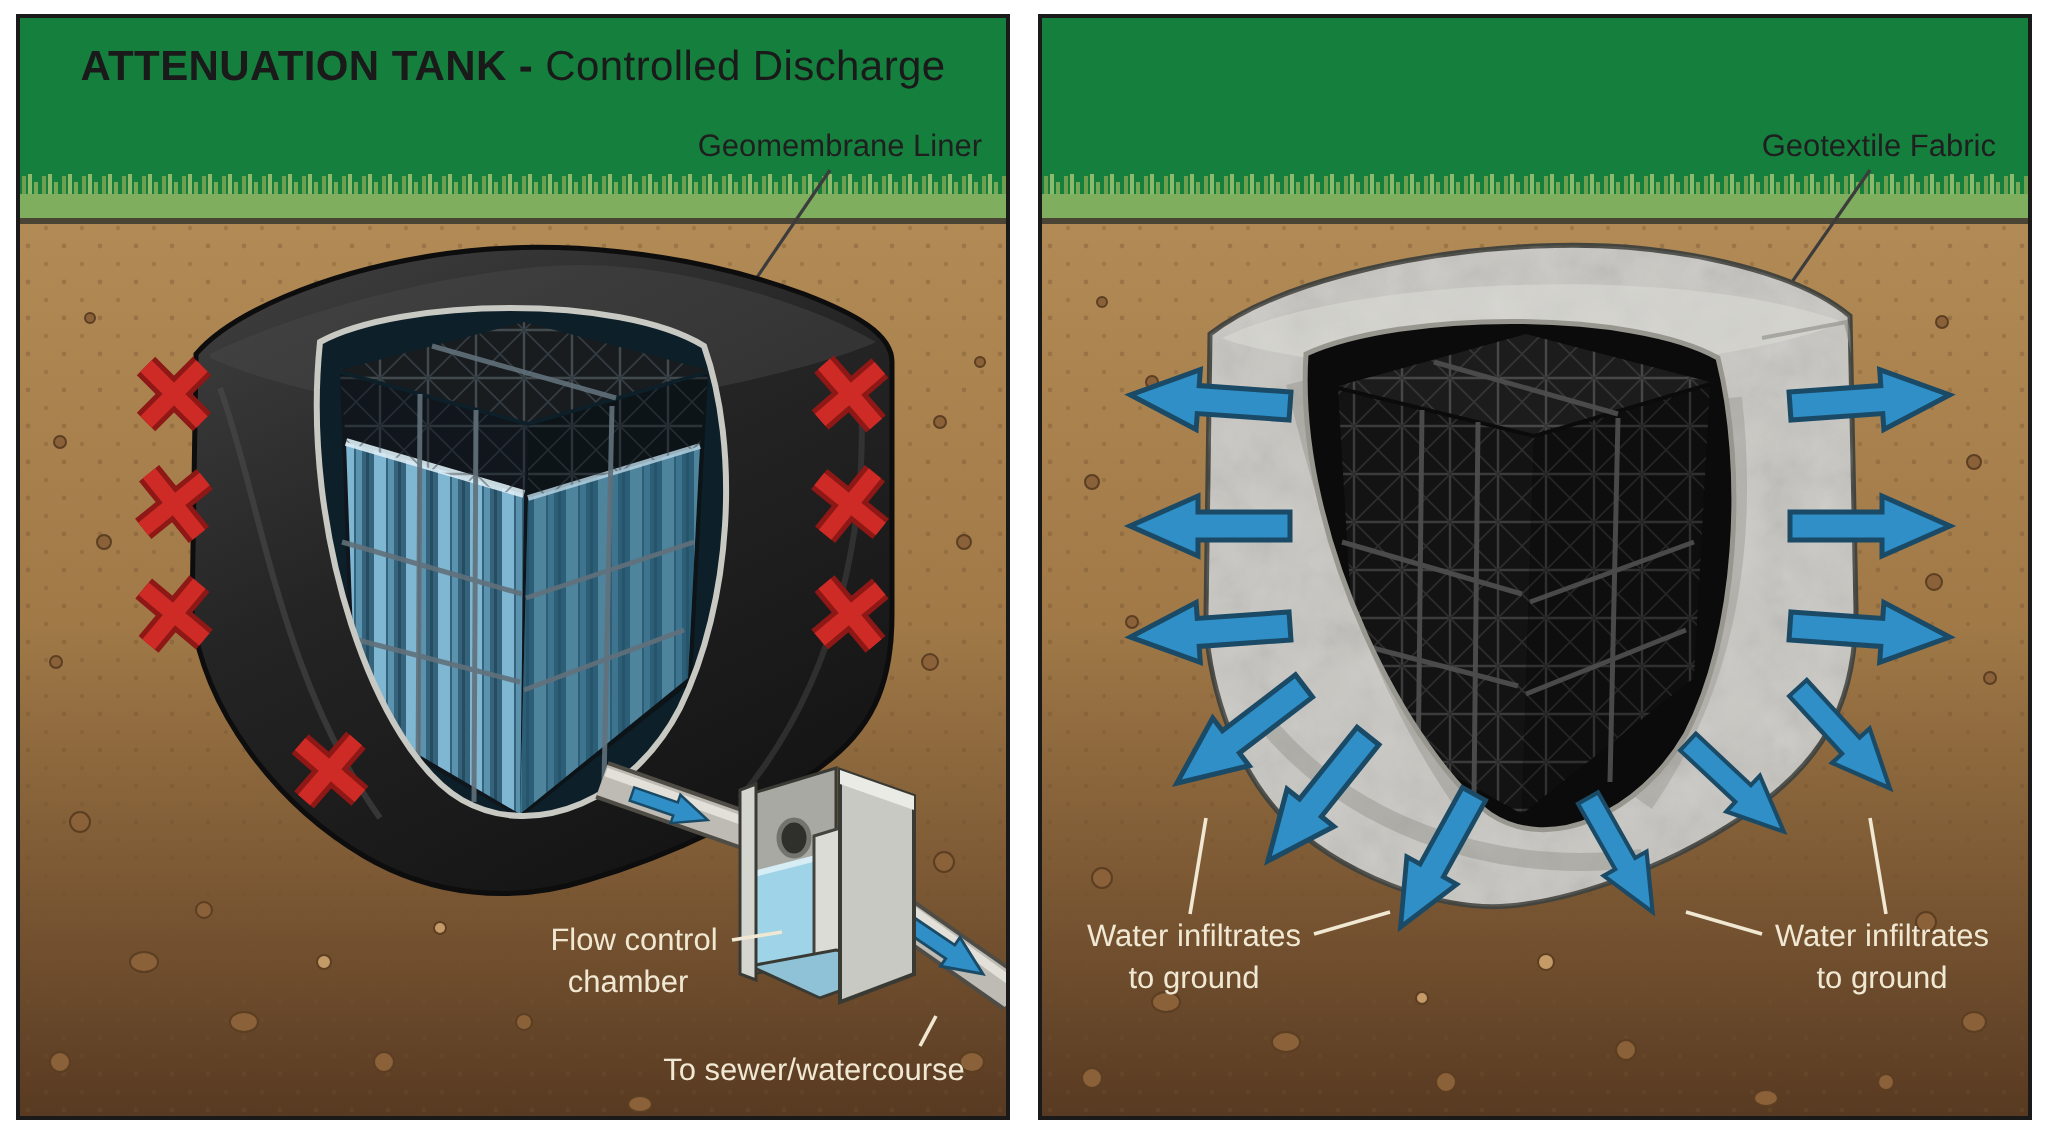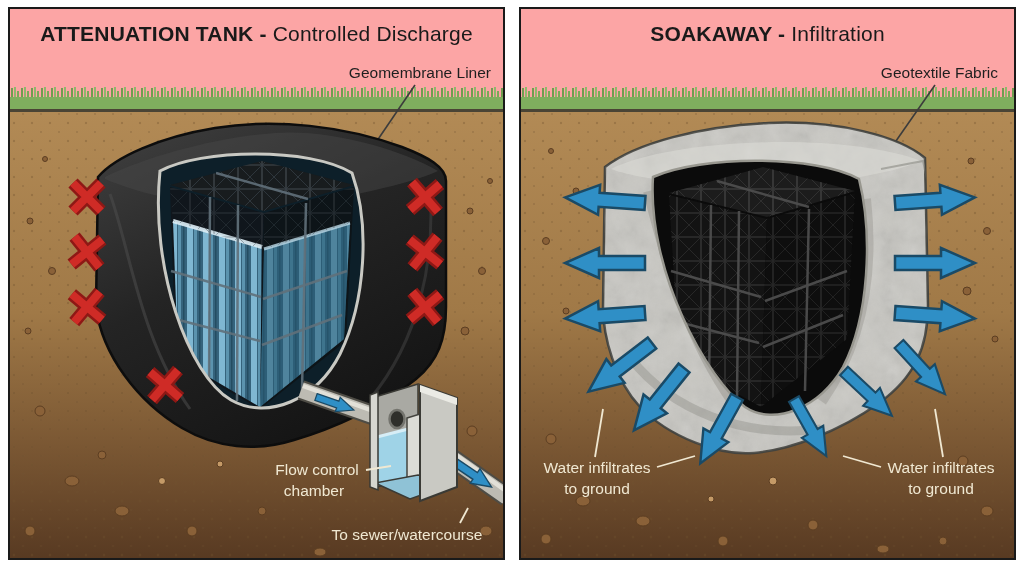--- a/index.html
+++ b/index.html
@@ -1,19 +1,19 @@
 <!DOCTYPE html>
 <html><head>
 <meta charset="utf-8">
 <style>
   html,body{margin:0;padding:0;background:#ffffff;}
   .stage{position:relative;width:1024px;height:571px;background:#ffffff;
          font-family:"Liberation Sans", sans-serif;overflow:hidden;}
   .panel{position:absolute;top:7px;width:493px;height:549px;border:2px solid #1a1a1a;
-         background:#fca5a5;overflow:hidden;}
+         background:#15803d;overflow:hidden;}
   .panel.left{left:8px;}
   .panel.right{left:519px;}
   .panel svg{position:absolute;left:0;top:0;}
   .title{position:absolute;top:13px;left:0;width:100%;text-align:center;
          font-size:21px;color:#1a1a1a;z-index:3;letter-spacing:0.2px;}
   .title .b{font-weight:bold;}
   .title .r{font-weight:normal;}
   text{font-family:"Liberation Sans", sans-serif;}
   .callout{fill:#1f1f1f;font-size:15.5px;}
   .soil-label{fill:#f0e8d2;font-size:15.5px;}
@@ -184,24 +184,20 @@
         <path d="M356,461 L381,457" stroke="#f0e8d2" stroke-width="1.8" fill="none"></path>
       </g>
       <g>
         <text class="soil-label" x="397" y="531" text-anchor="middle">To sewer/watercourse</text>
         <path d="M450,514 L458,499" stroke="#f0e8d2" stroke-width="1.8" fill="none"></path>
       </g>
     </svg>
   </div>
 
   <div class="panel right">
-    <div class="title">
-      <span class="b">SOAKAWAY -</span>
-      <span class="r">Infiltration</span>
-    </div>
 
     <svg width="493" height="549" viewBox="0 0 493 549">
       <defs>
         <linearGradient id="soil2" x1="0" y1="0" x2="0" y2="1">
           <stop offset="0" stop-color="#b28a55"></stop>
             <stop offset="0.45" stop-color="#a07947"></stop>
           <stop offset="0.75" stop-color="#7a5733"></stop>
             <stop offset="1" stop-color="#583a22"></stop>
         </linearGradient>
         <pattern id="gr2" width="10" height="24" patternUnits="userSpaceOnUse">

